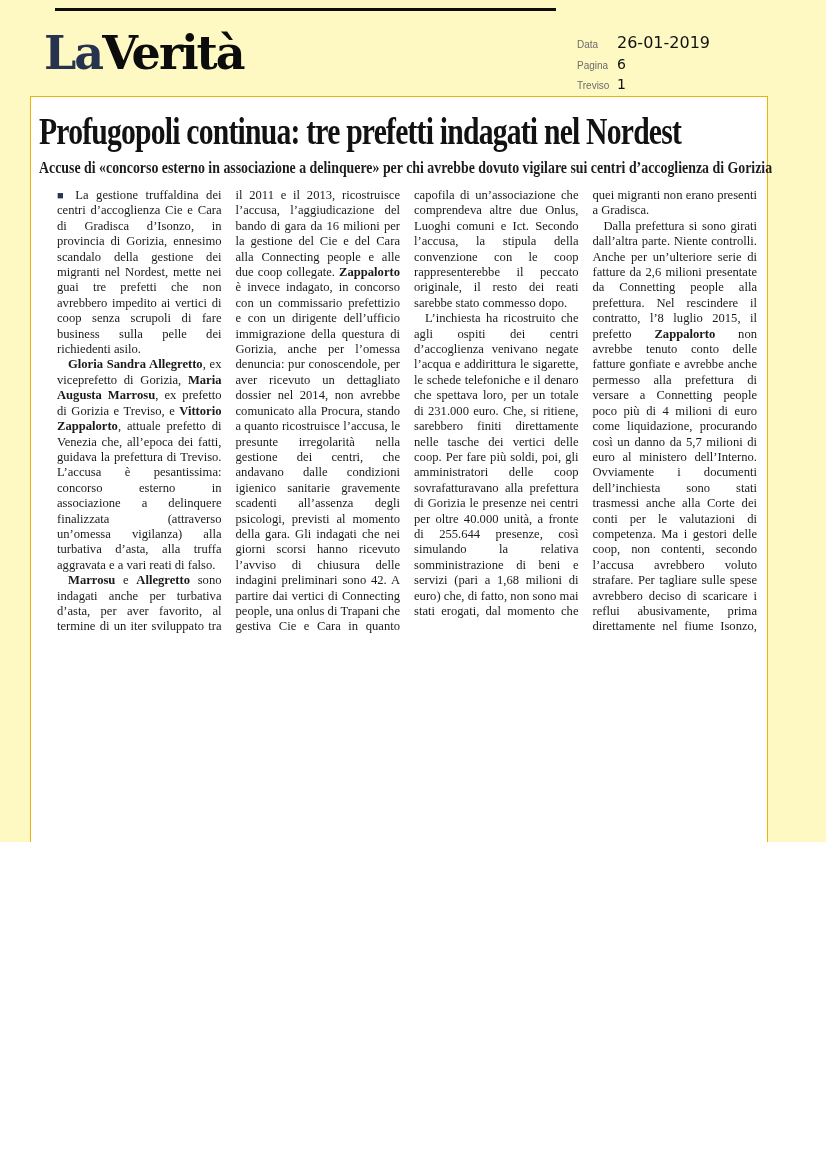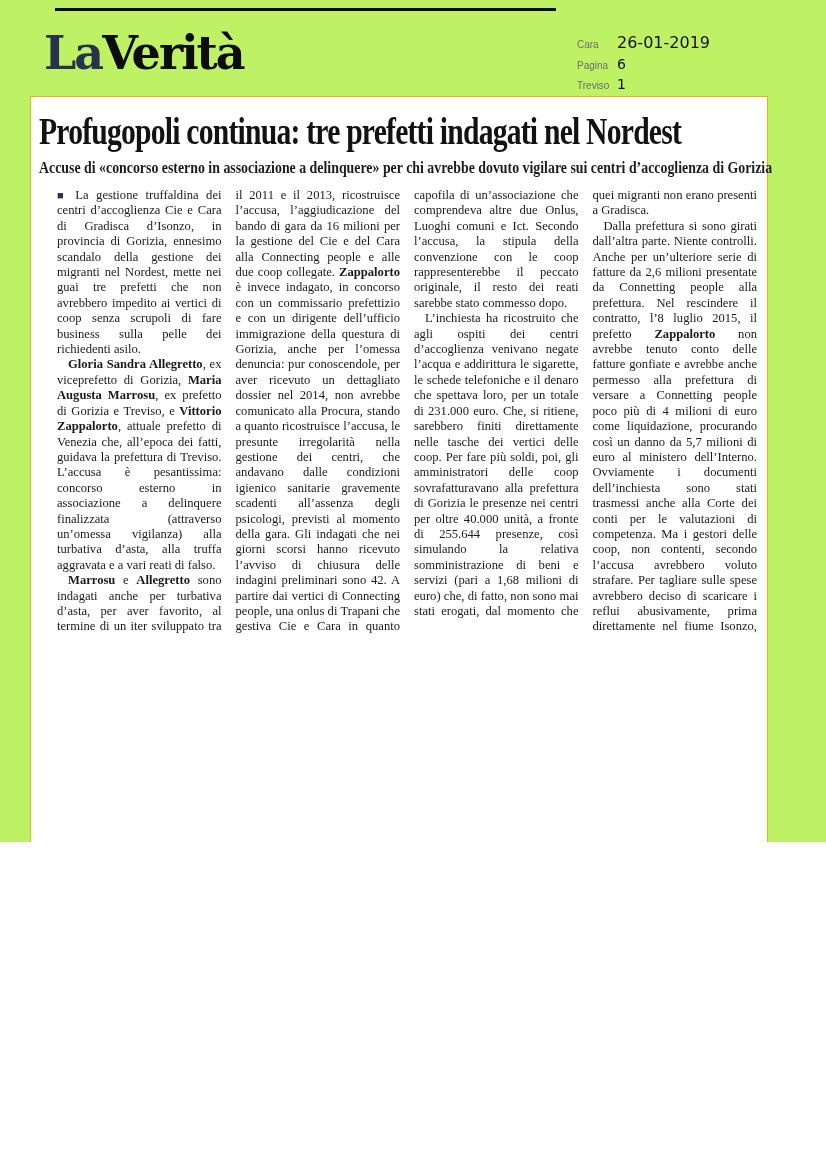--- a/index.html
+++ b/index.html
@@ -1,16 +1,16 @@
 <!DOCTYPE html>
 <html lang="it"><head>
 <meta charset="utf-8">
 <style>
   html,body{margin:0;padding:0;background:#ffffff;}
-  .page{position:relative;width:826px;height:842px;background:#bef264;overflow:hidden;
+  .page{position:relative;width:826px;height:842px;background:#fef9c3;overflow:hidden;
         font-family:"Liberation Serif",serif;color:#1a1a1a;}
   .top-rule{position:absolute;left:55px;top:8px;width:501px;height:3px;background:#0d0d0d;}
   
   .masthead{position:absolute;left:44px;top:30px;font-family:"DejaVu Serif",serif;
             font-weight:bold;font-size:46px;letter-spacing:-2px;line-height:1;}
   .masthead .la{color:#27324f;}
   .masthead .verita{color:#0c0c0c;}
   
   .meta{position:absolute;left:577px;top:33px;font-family:"Liberation Sans",sans-serif;}
   .meta-row{display:flex;align-items:baseline;margin-bottom:4px;}
@@ -75,21 +75,21 @@
 <div class="page">
 
   <div class="top-rule"></div>
 
   <div class="masthead">
     <span class="la">La</span><span class="verita">Verità</span>
   </div>
 
   <div class="meta">
     <div class="meta-row">
-      <span class="meta-label">Cara</span>
+      <span class="meta-label">Data</span>
       <span class="meta-value">26-01-2019</span>
     </div>
     <div class="meta-row small">
       <span class="meta-label">Pagina</span>
       <span class="meta-value">6</span>
     </div>
     <div class="meta-row small">
       <span class="meta-label">Treviso</span>
       <span class="meta-value">1</span>
     </div>

